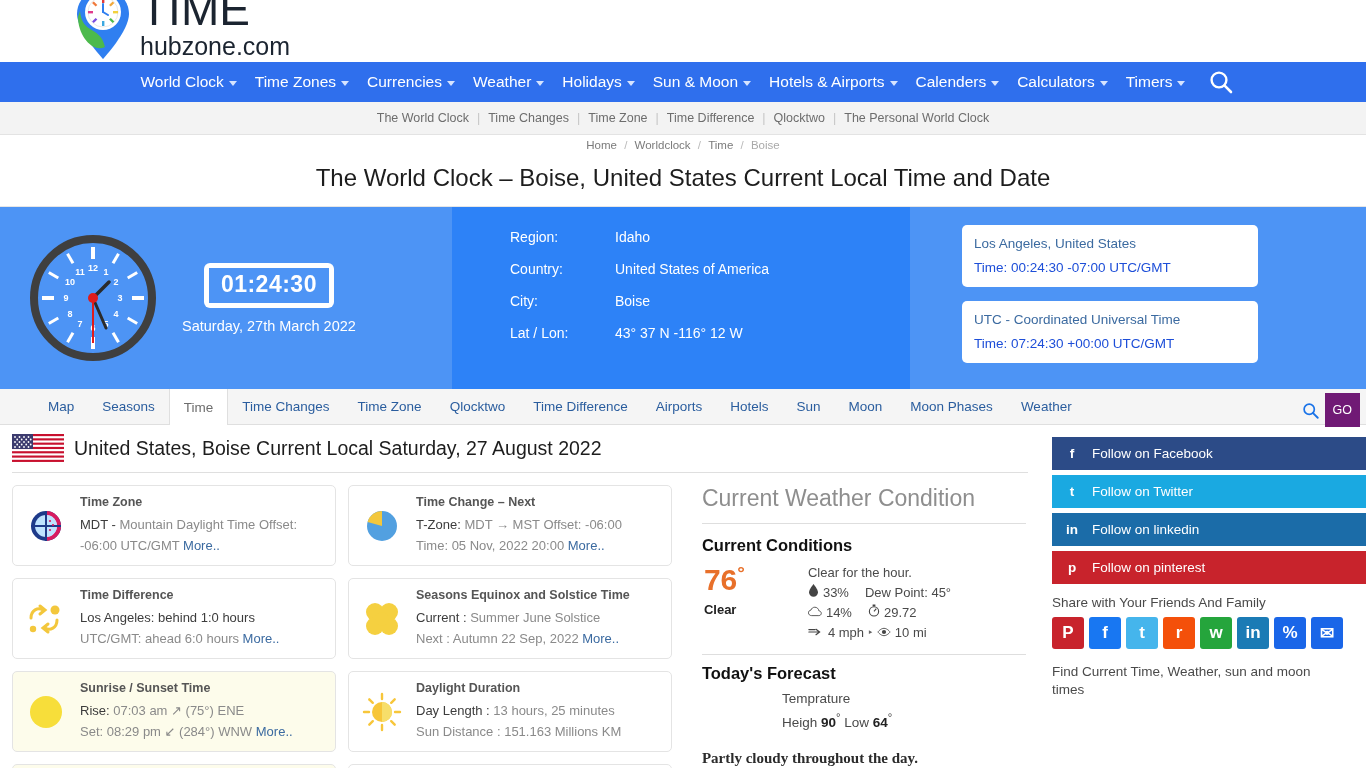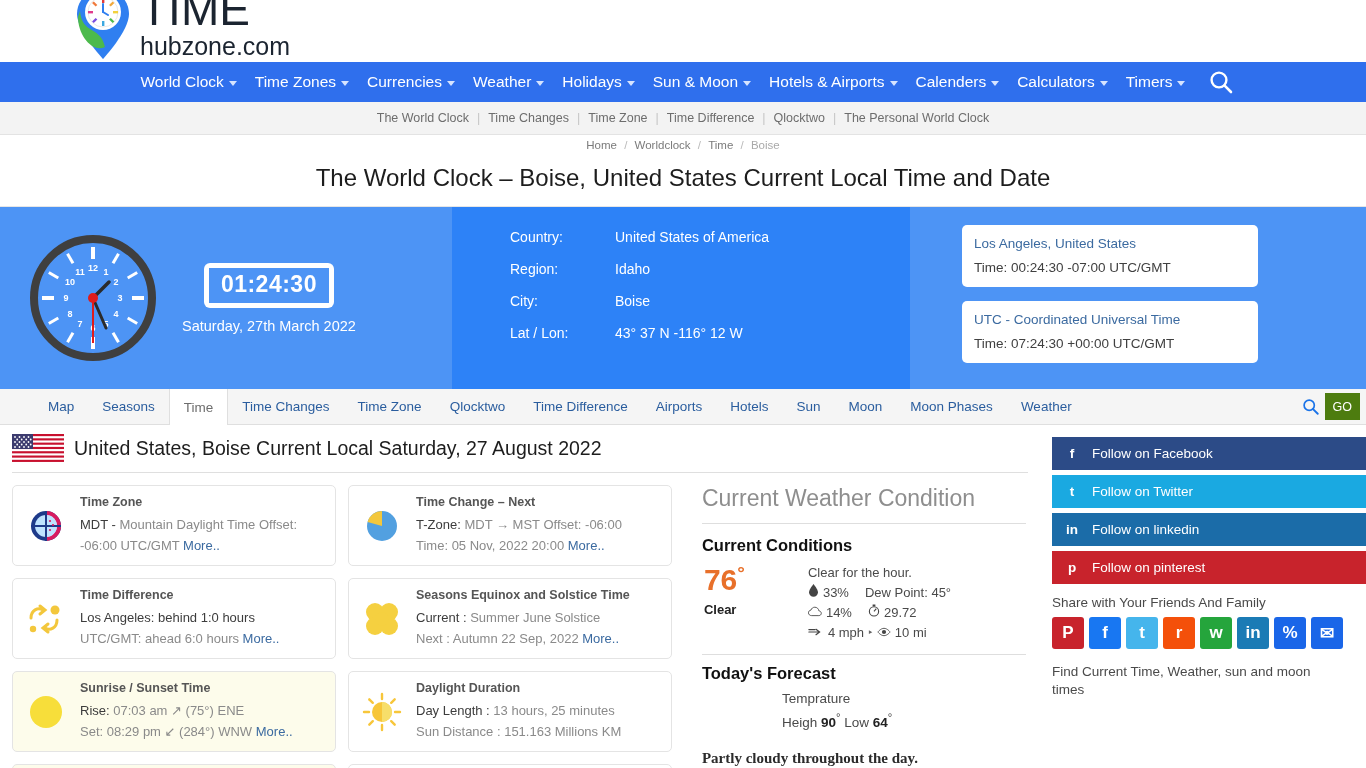--- a/index.html
+++ b/index.html
@@ -144,21 +144,21 @@
     flex: 1;
     padding: 18px 108px 0 52px;
   }
   .tz-card {
     background: #fff;
     border-radius: 5px;
     padding: 11px 12px 12px 12px;
     margin-bottom: 14px;
   }
   .tz-card .tz-name { color: #3b6aa0; font-size: 13.5px; margin-bottom: 9px; }
-  .tz-card .tz-time { color: #404040; font-size: 13.5px; }
+  .tz-card .tz-time { color: #1d4ed8; font-size: 13.5px; }
 
   
   .tabbar {
     height: 36px;
     background: #f5f5f5;
     border-bottom: 1px solid #dfdfdf;
     display: flex;
     align-items: stretch;
     padding-left: 34px;
     position: relative;
@@ -193,22 +193,22 @@
     color: #3b3b3b;
     outline: none;
     font-family: "Liberation Sans", sans-serif;
   }
   .searchbox input::placeholder { color: #3b3b3b; font-weight: bold; }
   .sb-icon {
     margin-left: -24px; margin-right: 6px;
     display:flex; align-items:center; cursor: pointer;
   }
   .go-btn {
-    background: #4d7c0f; color: #fff;
-    height: 27px; padding: 0 8px;
+    background: #701a75; color: #fff;
+    height: 34px; padding: 0 8px;
     display: flex; align-items: center;
     font-size: 12.5px; cursor: pointer;
   }
 
   
   .content { display: flex; padding: 0 0 0 0; }
   .col-left { width: 1038px; padding-left: 12px; }
   .localhead {
     display: flex; align-items: center; gap: 10px;
     padding: 9px 0 10px 0;
@@ -429,26 +429,26 @@
     <div class="hero-time-wrap">
       <div class="time-box">
         <div class="time-inner">01:24:30</div>
       </div>
       <div class="hero-date">Saturday, 27th March 2022</div>
     </div>
   </div>
 
   <div class="hero-mid" id="hero-details">
       <div class="kv">
+        <div class="k">Region:</div>
+        <div class="v">Idaho</div>
+      </div>
+      <div class="kv">
         <div class="k">Country:</div>
         <div class="v">United States of America</div>
-      </div>
-      <div class="kv">
-        <div class="k">Region:</div>
-        <div class="v">Idaho</div>
       </div>
       <div class="kv">
         <div class="k">City:</div>
         <div class="v">Boise</div>
       </div>
       <div class="kv">
         <div class="k">Lat / Lon:</div>
         <div class="v">43° 37 N -116° 12 W</div>
       </div>
     </div>

